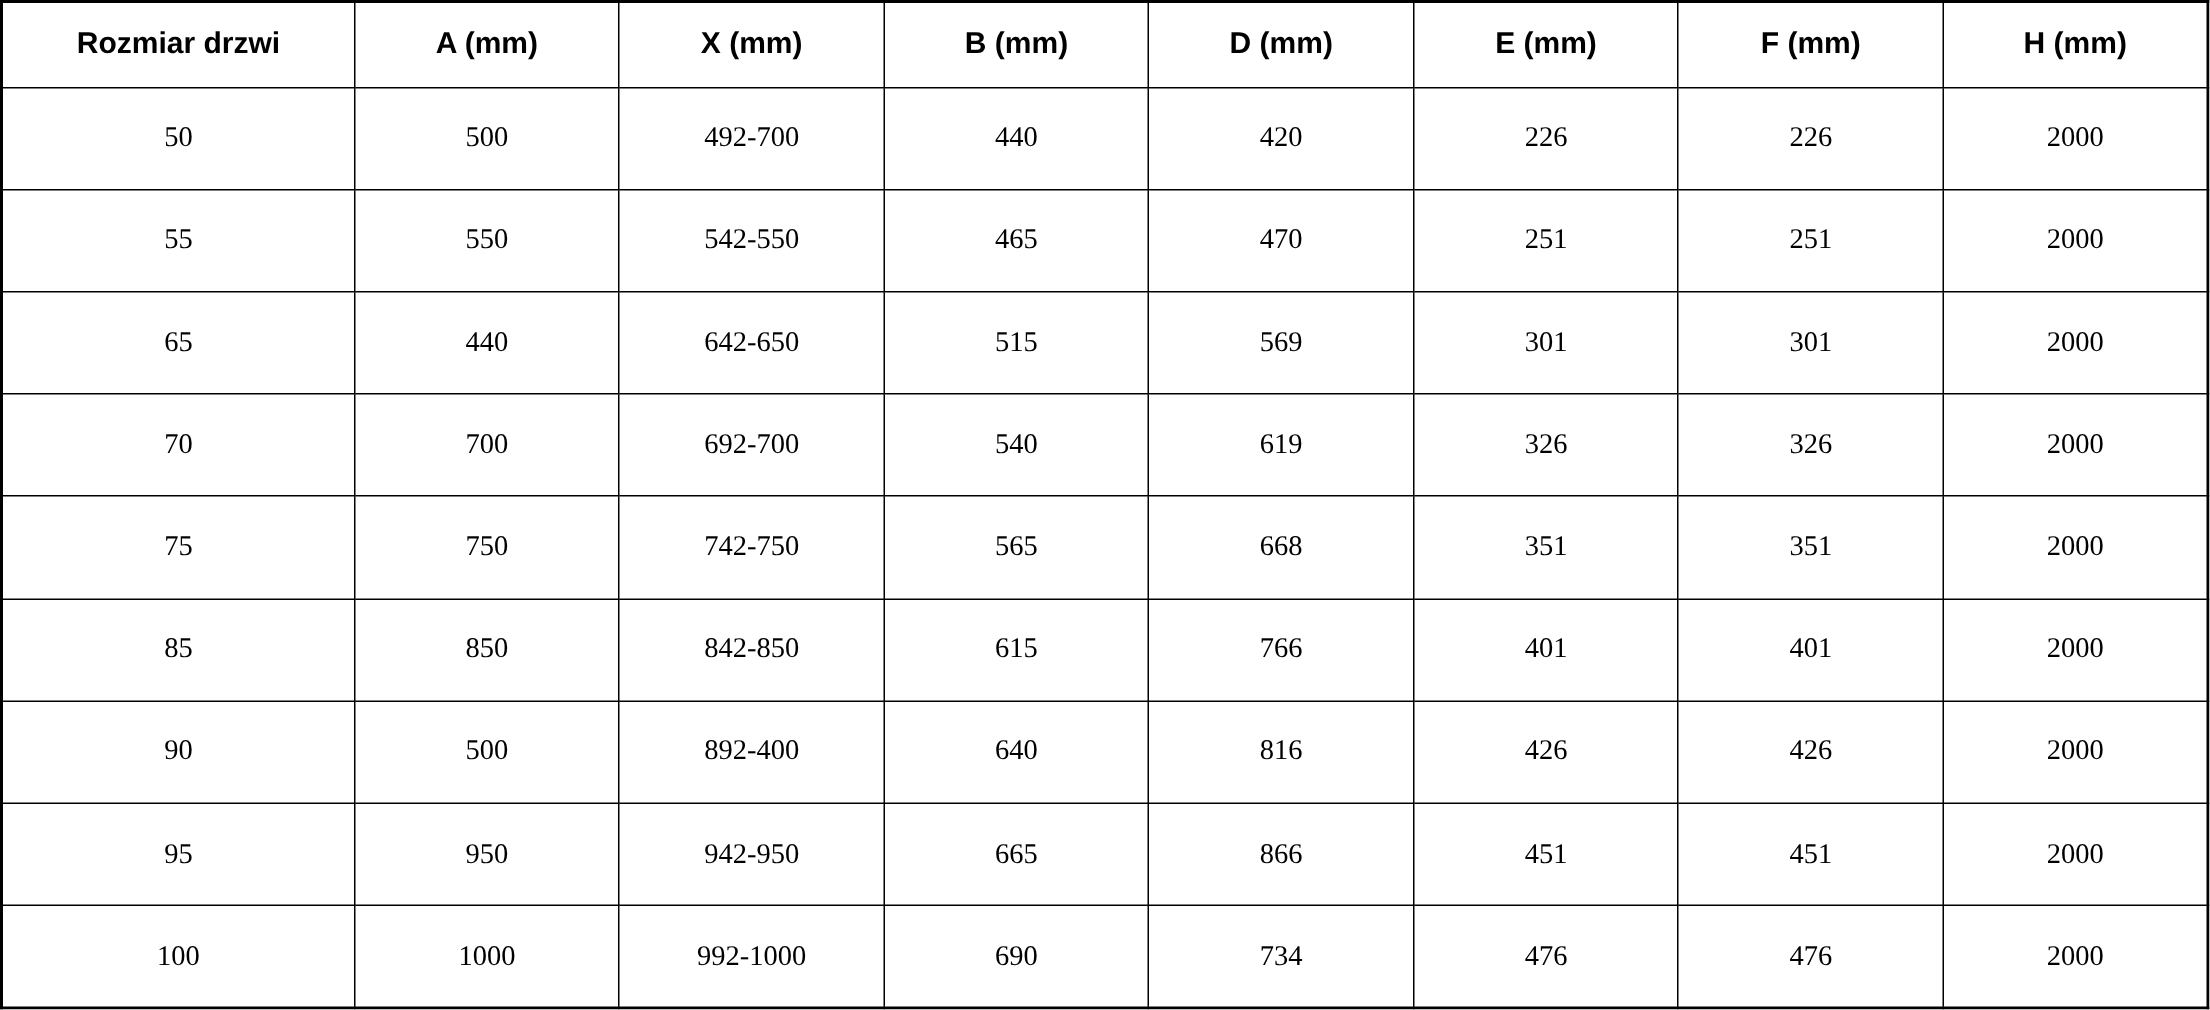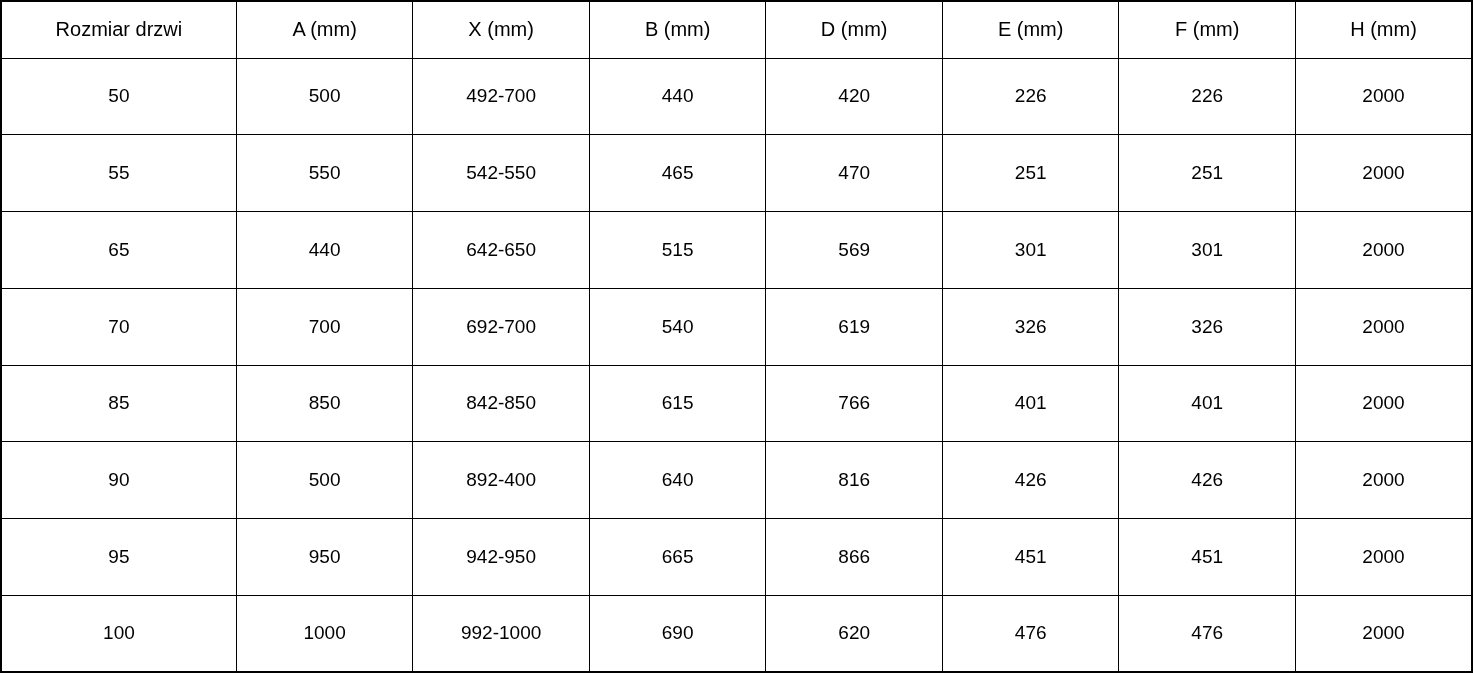--- a/index.html
+++ b/index.html
@@ -24,23 +24,24 @@
     vertical-align: middle;
     padding: 0;
     overflow: hidden;
     white-space: nowrap;
   }
   .size-table thead tr {
     height: 57px;
   }
   .size-table tbody tr {
     height: 56px;
+    font-family: Liberation Serif, serif;
   }
   .size-table th {
-    font-weight: normal;
+    font-weight: bold;
     font-size: 20px;
   }
   .size-table td {
     font-weight: normal;
     font-size: 19px;
   }
   col.c-first { width: 16%; }
   col.c-std   { width: 12%; }
 </style>
 </head>
@@ -104,20 +105,30 @@
         <td>70</td>
         <td>700</td>
         <td>692-700</td>
         <td>540</td>
         <td>619</td>
         <td>326</td>
         <td>326</td>
         <td>2000</td>
       </tr>
       <tr>
+        <td>75</td>
+        <td>750</td>
+        <td>742-750</td>
+        <td>565</td>
+        <td>668</td>
+        <td>351</td>
+        <td>351</td>
+        <td>2000</td>
+      </tr>
+      <tr>
         <td>85</td>
         <td>850</td>
         <td>842-850</td>
         <td>615</td>
         <td>766</td>
         <td>401</td>
         <td>401</td>
         <td>2000</td>
       </tr>
       <tr>
@@ -138,19 +149,19 @@
         <td>866</td>
         <td>451</td>
         <td>451</td>
         <td>2000</td>
       </tr>
       <tr>
         <td>100</td>
         <td>1000</td>
         <td>992-1000</td>
         <td>690</td>
-        <td>620</td>
+        <td>734</td>
         <td>476</td>
         <td>476</td>
         <td>2000</td>
       </tr>
     </tbody>
 </table>
 
 </body></html>

